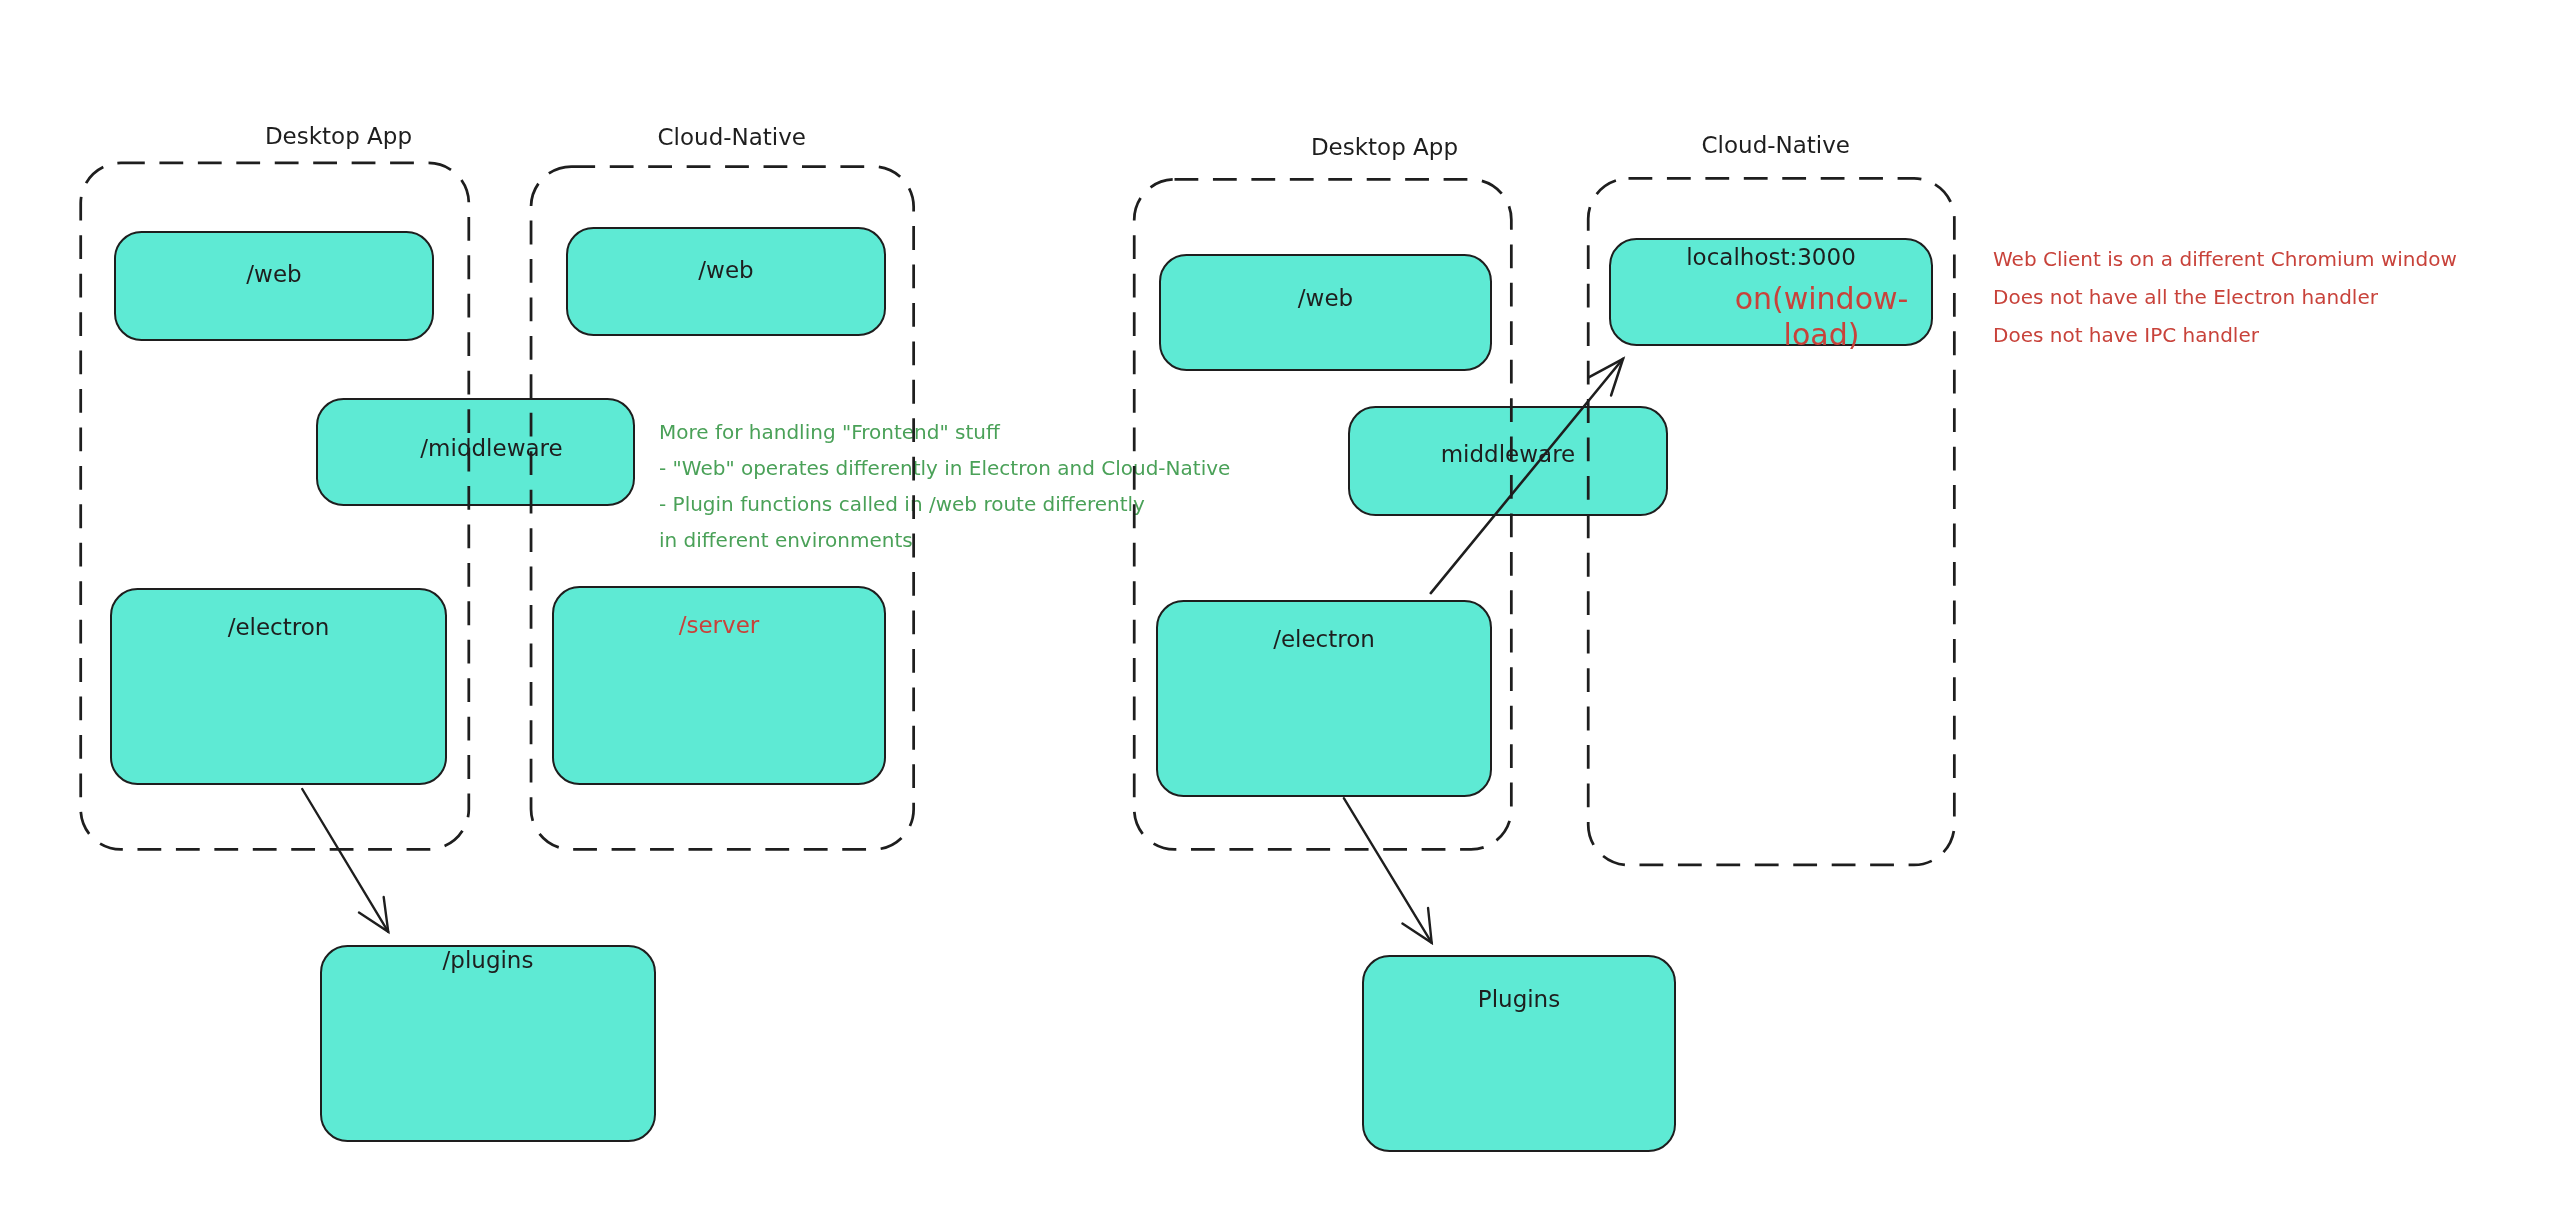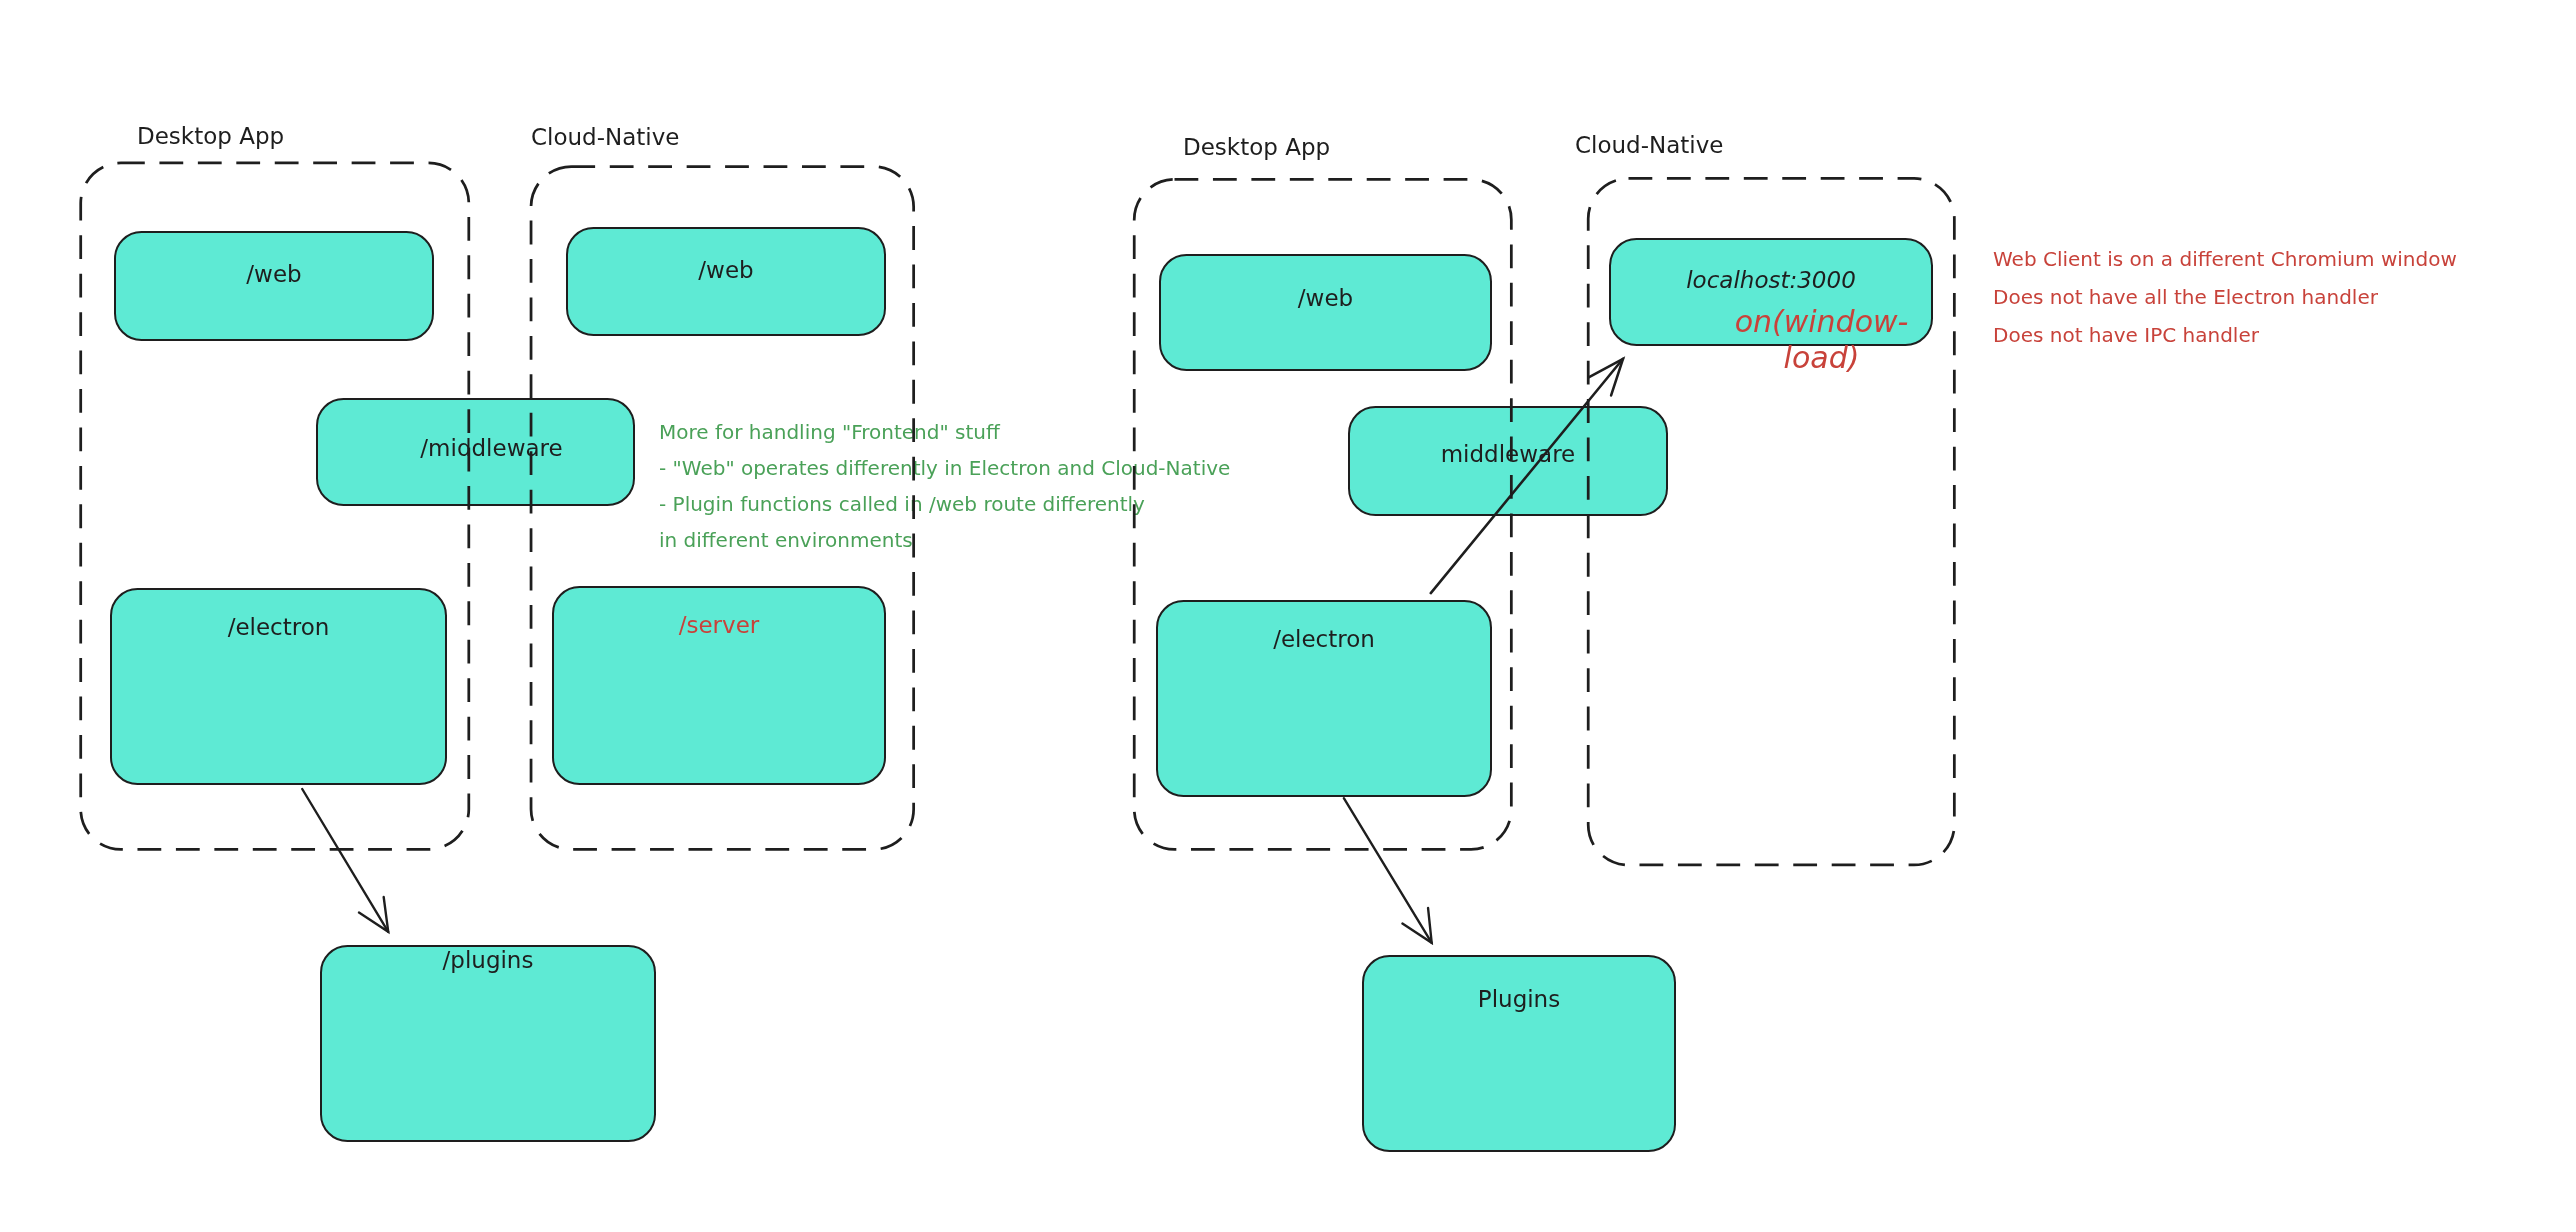--- a/index.html
+++ b/index.html
@@ -17,21 +17,21 @@
     border:2.7px solid #1e1e1e;
     border-radius:27.5px;
     box-sizing:border-box;
     text-align:center;
     font-size:23px;
     line-height:1.2;
     z-index:1;
   }
   .container-label{
     position:absolute;
-    text-align:left;
+    text-align:right;
     font-size:23px;
     color:#1e1e1e;
     z-index:1;
     white-space:nowrap;
   }
   .note{
     position:absolute;
     font-size:20px;
     white-space:nowrap;
     z-index:1;
@@ -98,21 +98,21 @@
   </div>
 
   <div class="node pad36" style="left:1348px;top:406px;width:320px;height:110px;">
     <span>middleware</span>
   </div>
 
   <div class="node pad26" style="left:1156px;top:600px;width:336px;height:197px;">
     <span>/electron</span>
   </div>
 
-  <div class="node" style="left:1609px;top:238px;width:324px;height:108px;padding-top:27px;font-style:italic;">
+  <div class="node" style="left:1609px;top:238px;width:324px;height:108px;padding-top:4px;">
     <div>localhost:3000</div>
     <div class="sub-line red">on(window-load)</div>
   </div>
 
   <div class="node pad32" style="left:1362px;top:955px;width:314px;height:197px;">
     <span>Plugins</span>
   </div>
 
   <div class="note red" style="left:1993px;top:240px;line-height:38px;">
     <div>Web Client is on a different Chromium window</div>

